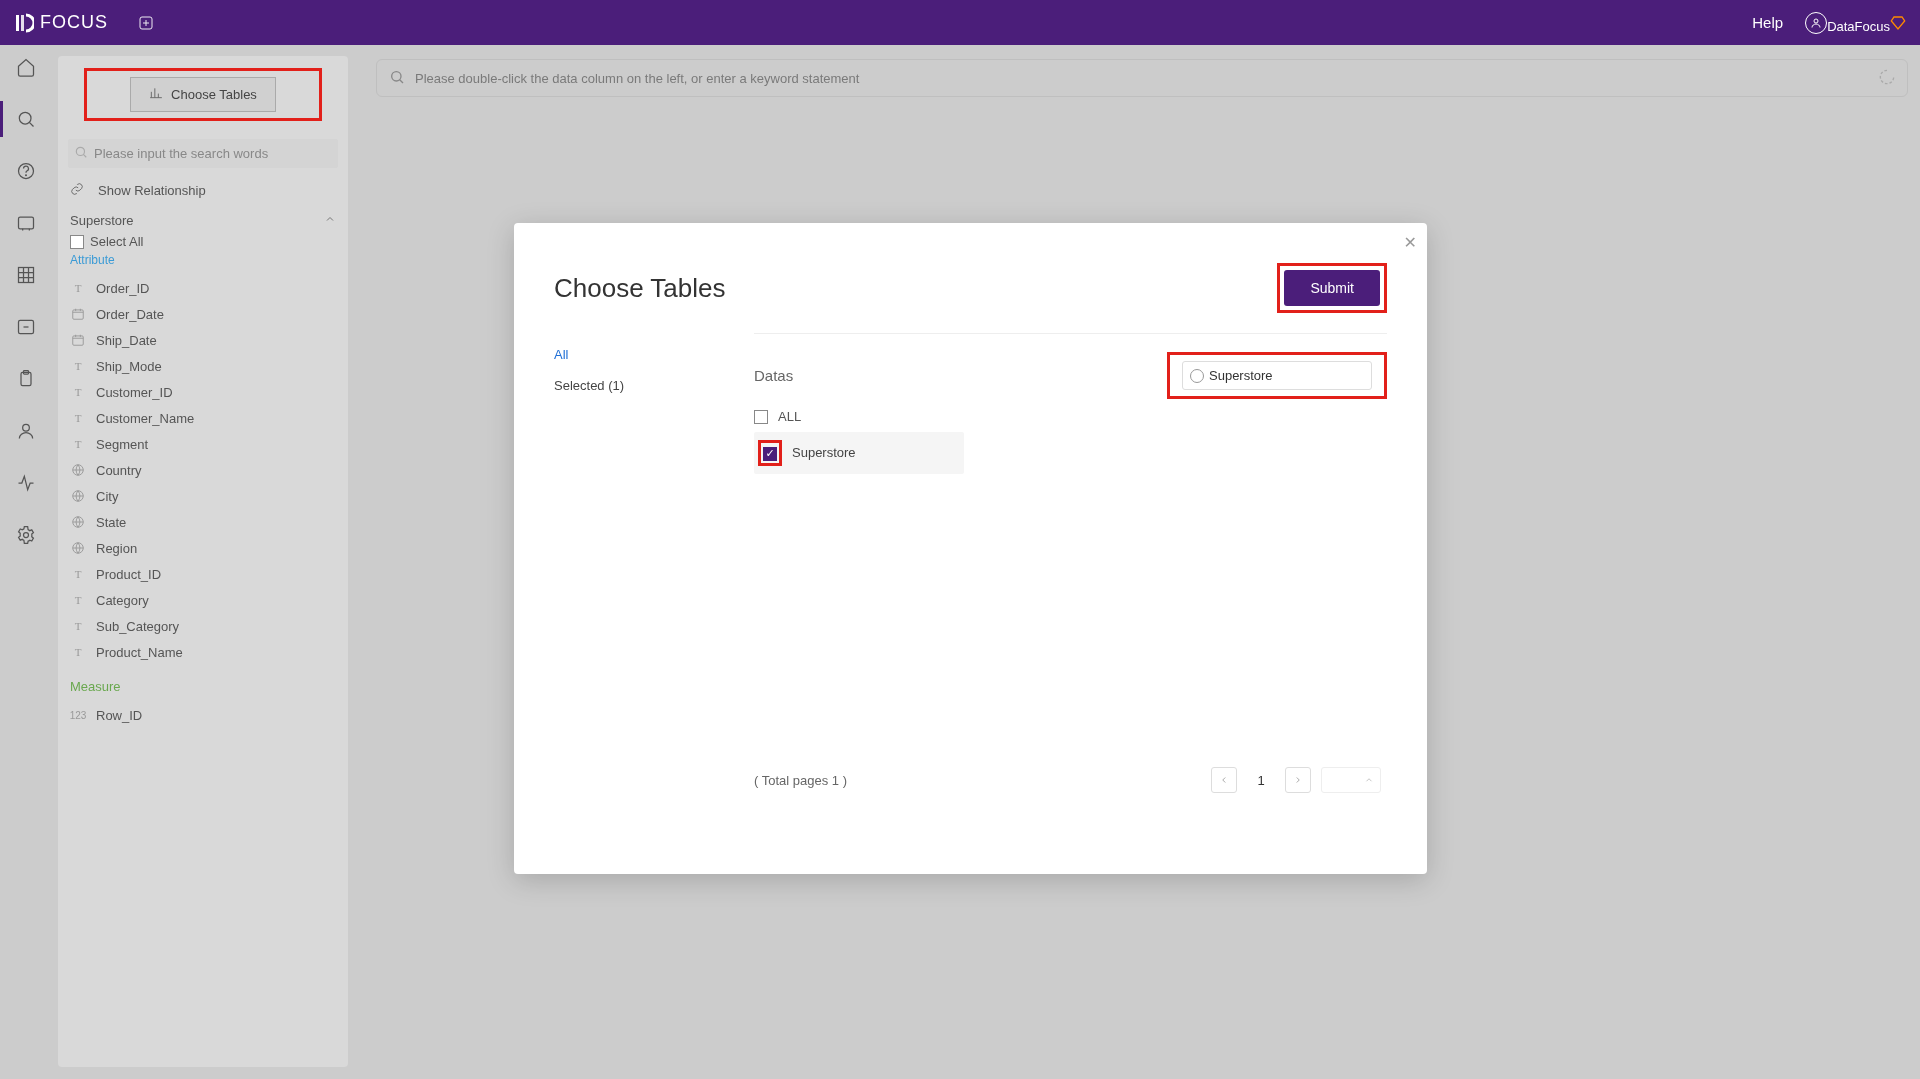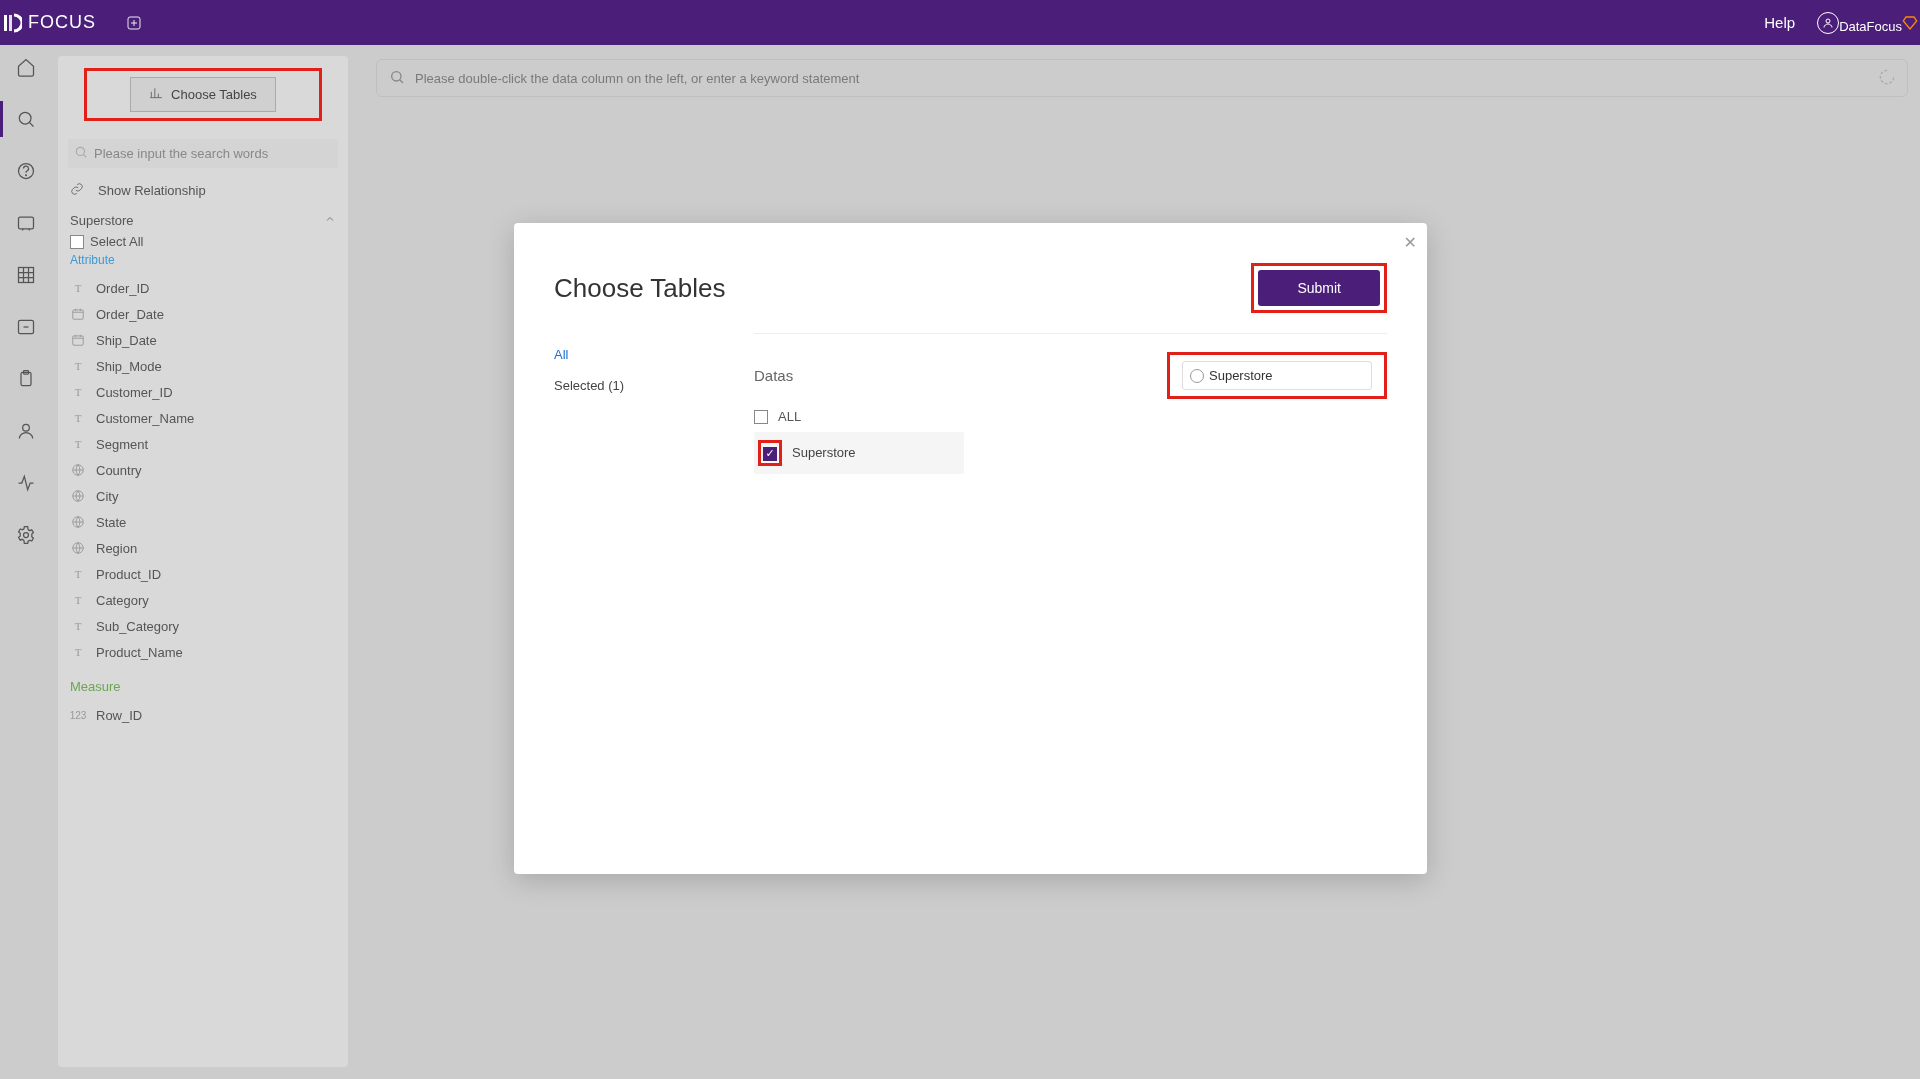--- a/index.html
+++ b/index.html
@@ -1,19 +1,19 @@
 <!DOCTYPE html>
 <html><head>
 <meta charset="utf-8">
 <style>
 * { box-sizing: border-box; margin: 0; padding: 0; }
 body { font-family: -apple-system, BlinkMacSystemFont, "Segoe UI", Arial, sans-serif; background: #cccccc; width: 1920px; height: 1079px; overflow: hidden; font-size: 13px; color: #333; }
 
 
-.topbar { height: 45px; background: #4b1e7a; display: flex; align-items: center; padding: 0 2px; color: #fff; }
+.topbar { height: 45px; background: #4b1e7a; display: flex; align-items: center; padding: 0 14px; color: #fff; }
 .logo { display: flex; align-items: center; gap: 6px; font-size: 18px; font-weight: 500; letter-spacing: 1px; }
 .logo-icon svg { display:block; }
 .add-tab { margin-left: 28px; width: 20px; height: 20px; display:flex; align-items:center; justify-content:center; color:#fff; opacity:.9; }
 .topbar-right { margin-left: auto; display:flex; align-items:center; gap: 22px; }
 .help { font-size: 15px; }
 .user-pill { display:flex; align-items:flex-end; gap:0; }
 .avatar-ring { width:22px; height:22px; border:1.5px solid #fff; border-radius:50%; display:flex; align-items:center; justify-content:center; }
 .avatar-ring svg { width:12px; height:12px; }
 .diamond-badge { color:#ff6a00; }
 
@@ -41,21 +41,21 @@
 
 .mainsearch { position:absolute; left:376px; right:12px; top:59px; height:38px; border:1px solid #bfbfbf; border-radius:6px; background:#cccccc; display:flex; align-items:center; padding:0 12px; color:#7a7a7a; }
 .mainsearch .spinner { margin-left:auto; }
 
 
 .modal { position:absolute; left:514px; top:223px; width:913px; height:651px; background:#fff; border-radius:4px; box-shadow:0 6px 28px rgba(0,0,0,.18); }
 .modal .closex { position:absolute; right:10px; top:10px; color:#999; font-size:16px; }
 .modal-head { padding:40px 40px 20px 40px; display:flex; align-items:center; }
 .modal-title { font-size:26px; color:#333; }
 .submit-wrap { margin-left:auto; border:3px solid #e2201a; padding:4px; }
-.submit-btn { background:#4b1e7a; color:#fff; border:none; padding:10px 39px; font-size:14px; border-radius:3px; }
+.submit-btn { background:#4b1e7a; color:#fff; border:none; padding:10px 26px; font-size:14px; border-radius:3px; }
 
 .modal-body { display:flex; padding:0 40px 0 40px; height:470px; }
 .filter-col { width:200px; padding-top:6px; }
 .filter-item { display:flex; align-items:center; gap:10px; padding:8px 0; color:#444; font-size:13px; }
 .filter-item.primary { color:#1f6fd6; }
 .dot { width:10px; height:10px; border-radius:50%; display:inline-block; }
 .dot.orange { background:#f0a020; }
 .dot.blue { background:#2d6fe8; }
 .dot.green { background:#7ed321; }
 
@@ -378,15 +378,35 @@
       <div class="row-all">
         <span class="chk"></span>
         <span>ALL</span>
       </div>
       <div id="rows-list">
           <div class="row-item">
             <span class="chk-wrap"><span class="chk checked">✓</span></span>
             <span>Superstore</span>
           </div>
         </div>
+      <div class="pager">
+        <span class="pager-text">( Total pages 1 )</span>
+        <span class="pager-spacer"></span>
+        <span class="pg-btn">
+            <svg width="10" height="10" viewBox="0 0 24 24" fill="none" stroke="#999" stroke-width="2">
+              <path d="m15 18-6-6 6-6"></path>
+            </svg>
+          </span>
+        <span class="pg-num">1</span>
+        <span class="pg-btn">
+            <svg width="10" height="10" viewBox="0 0 24 24" fill="none" stroke="#999" stroke-width="2">
+              <path d="m9 6 6 6-6 6"></path>
+            </svg>
+          </span>
+        <span class="pg-tail">
+            <svg width="10" height="10" viewBox="0 0 24 24" fill="none" stroke="#bbb" stroke-width="2">
+              <path d="m6 15 6-6 6 6"></path>
+            </svg>
+          </span>
+      </div>
     </div>
   </div>
 </div>
 
 </body></html>

